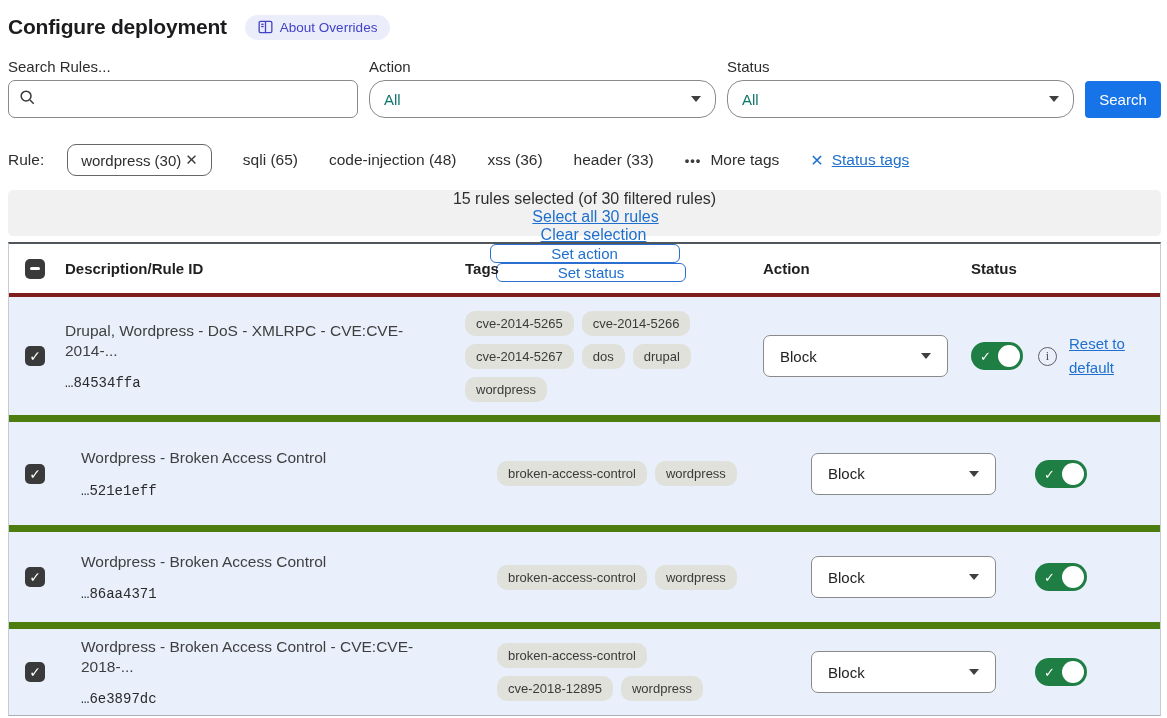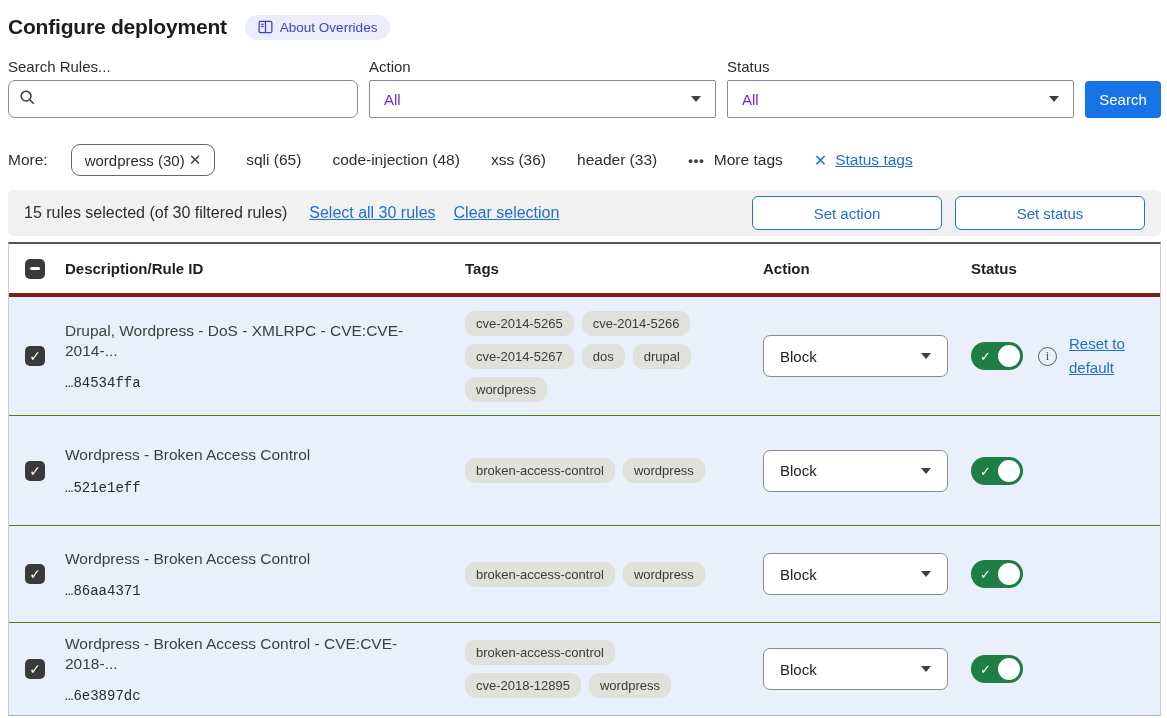--- a/index.html
+++ b/index.html
@@ -25,23 +25,23 @@
     color:var(--badge-text);font-size:13.5px;padding:5px 13px;border-radius:14px;cursor:pointer;}
   .about-badge svg{display:block;}
 
   
   .filters{display:flex;align-items:flex-end;gap:11px;margin-top:14px;}
   .field{display:flex;flex-direction:column;}
   .field-label{font-size:15px;color:#2c2c2c;margin-bottom:5px;}
   .search-box{width:350px;height:38px;border:1px solid #8a8a8a;border-radius:7px;
     display:flex;align-items:center;padding:0 10px;background:#fff;gap:8px;}
   .search-box input{border:none;outline:none;flex:1;font-size:15px;font-family:inherit;background:transparent;}
-  .select-box{height:38px;border:1px solid #8a8a8a;border-radius:2px;background:#fff;
+  .select-box{height:38px;border:1px solid #8a8a8a;border-radius:16px;background:#fff;
     display:flex;align-items:center;justify-content:space-between;padding:0 14px;
-    font-size:15px;color:#6d28d9;cursor:pointer;}
+    font-size:15px;color:#0f766e;cursor:pointer;}
   .select-box.w347{width:347px;}
   .caret{width:0;height:0;border-left:5px solid transparent;border-right:5px solid transparent;
     border-top:6px solid #3f3f3f;}
   .search-btn{width:88px;height:37px;background:var(--accent-blue);color:#fff;border:none;
     border-radius:4px;font-size:15px;font-family:inherit;cursor:pointer;}
 
   
   .tags-bar{display:flex;align-items:center;margin-top:24px;gap:31px;height:36px;}
   .tags-label{font-size:15.5px;color:#2e2e2e;margin-right:-8px;}
   .active-tag{display:inline-flex;align-items:center;gap:4px;border:1.5px solid #666;
@@ -49,39 +49,39 @@
   .active-tag .x{font-size:15px;color:#3c3c3c;}
   .tag-option{font-size:15.5px;color:#2e2e2e;cursor:pointer;}
   .more-tags{display:inline-flex;align-items:center;gap:9px;font-size:15.5px;color:#2e2e2e;cursor:pointer;}
   .dots{font-size:13px;letter-spacing:1px;color:#3c3c3c;font-weight:700;}
   .clear-tags{display:inline-flex;align-items:center;gap:8px;cursor:pointer;}
   .clear-tags .x{color:var(--link-blue);font-size:16px;}
   .clear-tags .lbl{color:var(--link-blue);font-size:15.5px;text-decoration:underline;}
 
   
   .selection-bar{margin-top:12px;background:var(--selection-bar-bg);border-radius:5px;height:46px;
-    display:flex;align-items:center;padding:0 16px;}
+    display:flex;align-items:center;padding:0 16px;flex-direction:column;}
   .selection-summary{font-size:16px;color:#2e2e2e;}
   .sel-link{color:var(--link-blue);font-size:16px;text-decoration:underline;cursor:pointer;}
   .sel-link.first{margin-left:22px;}
   .sel-link.second{margin-left:18px;}
   .sel-spacer{flex:1;}
   .outline-btn{width:190px;height:34px;background:#fff;border:1px solid #2a6fd0;border-radius:6px;
     color:var(--link-blue);font-size:15px;font-family:inherit;cursor:pointer;}
   .outline-btn + .outline-btn{margin-left:13px;}
 
   
   .rules-table{margin-top:6px;border:1px solid #c6ccd4;border-top:2px solid #51565c;
     border-bottom:1px solid #a9b0ba;}
   .tgrid{display:grid;grid-template-columns:40px 400px 298px 208px 1fr;align-items:center;
     padding:0 0 0 16px;}
   .thead{height:53px;background:#fff;border-bottom:4px solid #7f1d1d;}
   .th{font-size:15px;font-weight:700;color:#1f1f1f;}
   .rule-row{background:var(--row-bg);}
-  .rule-row + .rule-row{border-top:1px solid #4d7c0f;}
+  .rule-row + .rule-row{border-top:7px solid #4d7c0f;gap:16px;}
   .rule-row:nth-child(1){height:118px;}
   .rule-row:nth-child(2){height:110px;}
   .rule-row:nth-child(3){height:97px;}
   .rule-row:nth-child(4){height:93px;}
 
   .checkbox{width:20px;height:20px;border-radius:5px;background:var(--checkbox-dark);
     display:flex;align-items:center;justify-content:center;cursor:pointer;}
   .checkbox.checked::after{content:"✓";color:#fff;font-size:14px;font-weight:700;line-height:1;}
   .checkbox.indeterminate::after{content:"";width:10px;height:3px;background:#fff;border-radius:1.5px;}
 
@@ -155,21 +155,21 @@
       <span class="field-label">Status</span>
       <div class="select-box w347">
         <span>All</span>
         <span class="caret"></span>
       </div>
     </div>
     <button class="search-btn">Search</button>
   </div>
 
   <div class="tags-bar">
-    <span class="tags-label">More:</span>
+    <span class="tags-label">Rule:</span>
     <span class="active-tag">
       <span>wordpress (30)</span>
       <span class="x">✕</span>
     </span>
     <span class="tag-option">sqli (65)</span>
     <span class="tag-option">code-injection (48)</span>
     <span class="tag-option">xss (36)</span>
     <span class="tag-option">header (33)</span>
     <span class="more-tags">
       <span class="dots">•••</span>

